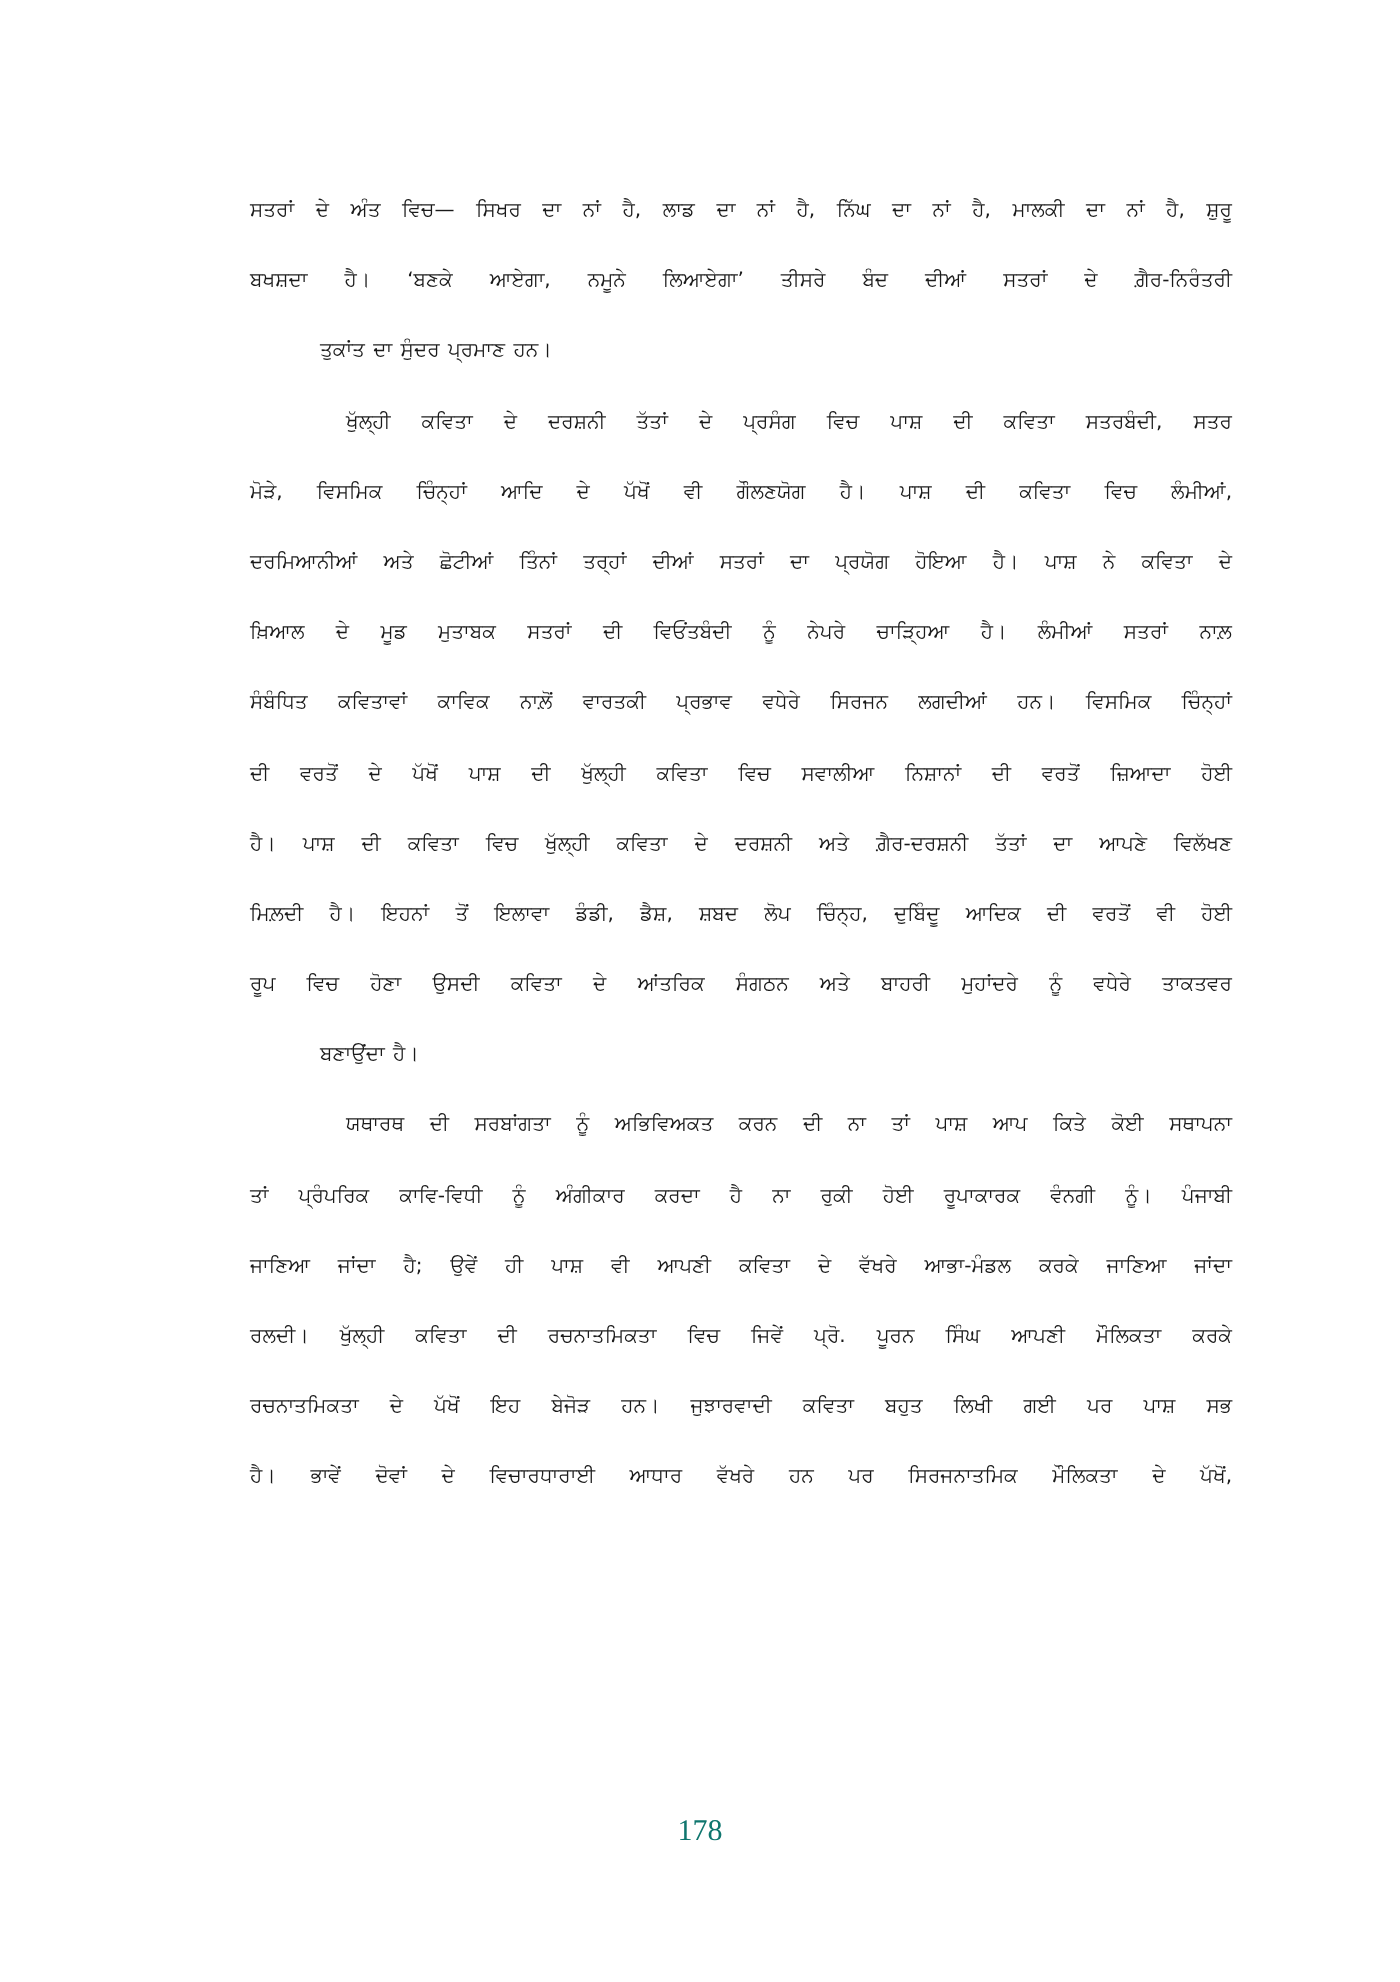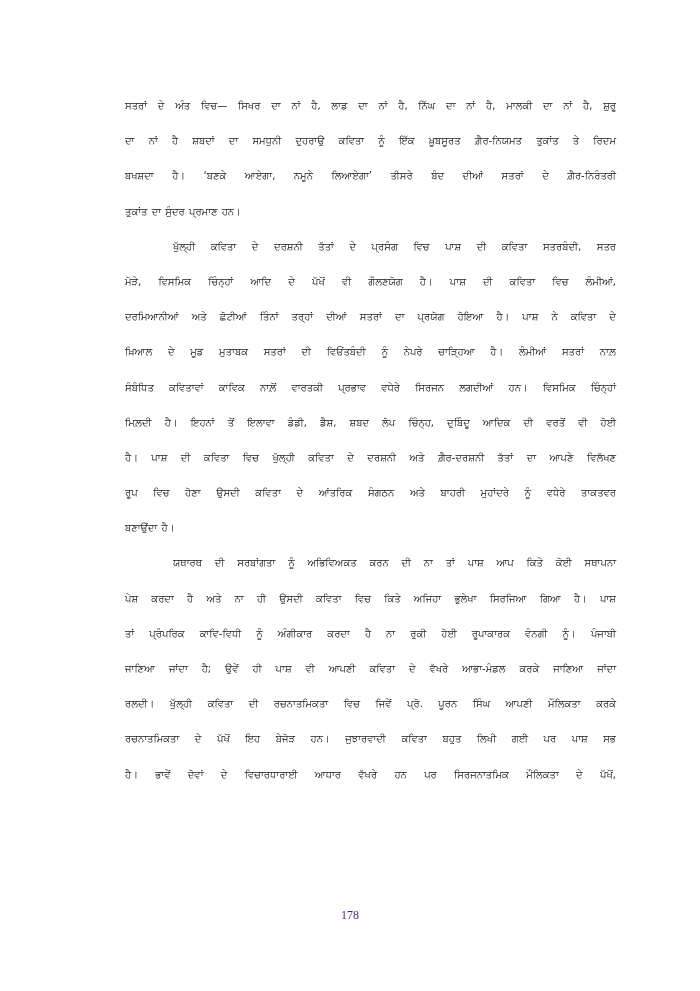--- a/index.html
+++ b/index.html
@@ -32,59 +32,59 @@
     .line {
       display: block;
       text-align: justify;
       text-align-last: justify;
       white-space: nowrap;
       height: 35.2px;
       overflow: visible;
     }
     .line.last {
       text-align-last: left;
+      margin-left: 35px;
     }
     .line.indent {
       padding-left: 48px;
     }
     .page-number {
       position: absolute;
       left: 0;
       width: 700px;
       top: 908px;
       text-align: center;
       font-family: "Liberation Serif", serif;
-      font-size: 12px;
-      color: #4c1d95;
+      font-size: 15px;
+      color: #0f766e;
     }
   </style>
 </head>
 <body>
 
 <div class="page">
   <div class="para">
     <span class="line">ਸਤਰਾਂ ਦੇ ਅੰਤ ਵਿਚ— ਸਿਖਰ ਦਾ ਨਾਂ ਹੈ, ਲਾਡ ਦਾ ਨਾਂ ਹੈ, ਨਿੱਘ ਦਾ ਨਾਂ ਹੈ, ਮਾਲਕੀ ਦਾ ਨਾਂ ਹੈ, ਸ਼ੁਰੂ</span>
-    <span class="line">ਦਾ ਨਾਂ ਹੈ ਸ਼ਬਦਾਂ ਦਾ ਸਮਧੁਨੀ ਦੁਹਰਾਉ ਕਵਿਤਾ ਨੂੰ ਇੱਕ ਖ਼ੂਬਸੂਰਤ ਗ਼ੈਰ-ਨਿਯਮਤ ਤੁਕਾਂਤ ਤੇ ਰਿਦਮ</span>
     <span class="line">ਬਖਸ਼ਦਾ ਹੈ। ‘ਬਣਕੇ ਆਏਗਾ, ਨਮੂਨੇ ਲਿਆਏਗਾ’ ਤੀਸਰੇ ਬੰਦ ਦੀਆਂ ਸਤਰਾਂ ਦੇ ਗ਼ੈਰ-ਨਿਰੰਤਰੀ</span>
     <span class="line last">ਤੁਕਾਂਤ ਦਾ ਸੁੰਦਰ ਪ੍ਰਮਾਣ ਹਨ।</span>
   </div>
   <div class="para">
     <span class="line indent">ਖੁੱਲ੍ਹੀ ਕਵਿਤਾ ਦੇ ਦਰਸ਼ਨੀ ਤੱਤਾਂ ਦੇ ਪ੍ਰਸੰਗ ਵਿਚ ਪਾਸ਼ ਦੀ ਕਵਿਤਾ ਸਤਰਬੰਦੀ, ਸਤਰ</span>
     <span class="line">ਮੋੜੇ, ਵਿਸਮਿਕ ਚਿੰਨ੍ਹਾਂ ਆਦਿ ਦੇ ਪੱਖੋਂ ਵੀ ਗੌਲਣਯੋਗ ਹੈ। ਪਾਸ਼ ਦੀ ਕਵਿਤਾ ਵਿਚ ਲੰਮੀਆਂ,</span>
     <span class="line">ਦਰਮਿਆਨੀਆਂ ਅਤੇ ਛੋਟੀਆਂ ਤਿੰਨਾਂ ਤਰ੍ਹਾਂ ਦੀਆਂ ਸਤਰਾਂ ਦਾ ਪ੍ਰਯੋਗ ਹੋਇਆ ਹੈ। ਪਾਸ਼ ਨੇ ਕਵਿਤਾ ਦੇ</span>
     <span class="line">ਖ਼ਿਆਲ ਦੇ ਮੂਡ ਮੁਤਾਬਕ ਸਤਰਾਂ ਦੀ ਵਿਓਂਤਬੰਦੀ ਨੂੰ ਨੇਪਰੇ ਚਾੜ੍ਹਿਆ ਹੈ। ਲੰਮੀਆਂ ਸਤਰਾਂ ਨਾਲ਼</span>
     <span class="line">ਸੰਬੰਧਿਤ ਕਵਿਤਾਵਾਂ ਕਾਵਿਕ ਨਾਲ਼ੋਂ ਵਾਰਤਕੀ ਪ੍ਰਭਾਵ ਵਧੇਰੇ ਸਿਰਜਨ ਲਗਦੀਆਂ ਹਨ। ਵਿਸਮਿਕ ਚਿੰਨ੍ਹਾਂ</span>
+    <span class="line">ਦੀ ਵਰਤੋਂ ਦੇ ਪੱਖੋਂ ਪਾਸ਼ ਦੀ ਖੁੱਲ੍ਹੀ ਕਵਿਤਾ ਵਿਚ ਸਵਾਲੀਆ ਨਿਸ਼ਾਨਾਂ ਦੀ ਵਰਤੋਂ ਜ਼ਿਆਦਾ ਹੋਈ</span>
+    <span class="line">ਹੈ। ਪਾਸ਼ ਦੀ ਕਵਿਤਾ ਵਿਚ ਖੁੱਲ੍ਹੀ ਕਵਿਤਾ ਦੇ ਦਰਸ਼ਨੀ ਅਤੇ ਗ਼ੈਰ-ਦਰਸ਼ਨੀ ਤੱਤਾਂ ਦਾ ਆਪਣੇ ਵਿਲੱਖਣ</span>
     <span class="line">ਮਿਲ਼ਦੀ ਹੈ। ਇਹਨਾਂ ਤੋਂ ਇਲਾਵਾ ਡੰਡੀ, ਡੈਸ਼, ਸ਼ਬਦ ਲੋਪ ਚਿੰਨ੍ਹ, ਦੁਬਿੰਦੂ ਆਦਿਕ ਦੀ ਵਰਤੋਂ ਵੀ ਹੋਈ</span>
-    <span class="line">ਹੈ। ਪਾਸ਼ ਦੀ ਕਵਿਤਾ ਵਿਚ ਖੁੱਲ੍ਹੀ ਕਵਿਤਾ ਦੇ ਦਰਸ਼ਨੀ ਅਤੇ ਗ਼ੈਰ-ਦਰਸ਼ਨੀ ਤੱਤਾਂ ਦਾ ਆਪਣੇ ਵਿਲੱਖਣ</span>
     <span class="line">ਰੂਪ ਵਿਚ ਹੋਣਾ ਉਸਦੀ ਕਵਿਤਾ ਦੇ ਆਂਤਰਿਕ ਸੰਗਠਨ ਅਤੇ ਬਾਹਰੀ ਮੁਹਾਂਦਰੇ ਨੂੰ ਵਧੇਰੇ ਤਾਕਤਵਰ</span>
     <span class="line last">ਬਣਾਉਂਦਾ ਹੈ।</span>
   </div>
   <div class="para">
     <span class="line indent">ਯਥਾਰਥ ਦੀ ਸਰਬਾਂਗਤਾ ਨੂੰ ਅਭਿਵਿਅਕਤ ਕਰਨ ਦੀ ਨਾ ਤਾਂ ਪਾਸ਼ ਆਪ ਕਿਤੇ ਕੋਈ ਸਥਾਪਨਾ</span>
-    <span class="line">ਪੇਸ਼ ਕਰਦਾ ਹੈ ਅਤੇ ਨਾ ਹੀ ਉਸਦੀ ਕਵਿਤਾ ਵਿਚ ਕਿਤੇ ਅਜਿਹਾ ਭੁਲੇਖਾ ਸਿਰਜਿਆ ਗਿਆ ਹੈ। ਪਾਸ਼</span>
     <span class="line">ਤਾਂ ਪ੍ਰੰਪਰਿਕ ਕਾਵਿ-ਵਿਧੀ ਨੂੰ ਅੰਗੀਕਾਰ ਕਰਦਾ ਹੈ ਨਾ ਰੁਕੀ ਹੋਈ ਰੂਪਾਕਾਰਕ ਵੰਨਗੀ ਨੂੰ। ਪੰਜਾਬੀ</span>
     <span class="line">ਜਾਣਿਆ ਜਾਂਦਾ ਹੈ; ਉਵੇਂ ਹੀ ਪਾਸ਼ ਵੀ ਆਪਣੀ ਕਵਿਤਾ ਦੇ ਵੱਖਰੇ ਆਭਾ-ਮੰਡਲ ਕਰਕੇ ਜਾਣਿਆ ਜਾਂਦਾ</span>
     <span class="line">ਰਲਦੀ। ਖੁੱਲ੍ਹੀ ਕਵਿਤਾ ਦੀ ਰਚਨਾਤਮਿਕਤਾ ਵਿਚ ਜਿਵੇਂ ਪ੍ਰੋ. ਪੂਰਨ ਸਿੰਘ ਆਪਣੀ ਮੌਲਿਕਤਾ ਕਰਕੇ</span>
     <span class="line">ਰਚਨਾਤਮਿਕਤਾ ਦੇ ਪੱਖੋਂ ਇਹ ਬੇਜੋੜ ਹਨ। ਜੁਝਾਰਵਾਦੀ ਕਵਿਤਾ ਬਹੁਤ ਲਿਖੀ ਗਈ ਪਰ ਪਾਸ਼ ਸਭ</span>
     <span class="line">ਹੈ। ਭਾਵੇਂ ਦੋਵਾਂ ਦੇ ਵਿਚਾਰਧਾਰਾਈ ਆਧਾਰ ਵੱਖਰੇ ਹਨ ਪਰ ਸਿਰਜਨਾਤਮਿਕ ਮੌਲਿਕਤਾ ਦੇ ਪੱਖੋਂ,</span>
   </div>
 </div>
 
 <div class="page-number">178</div>
 

